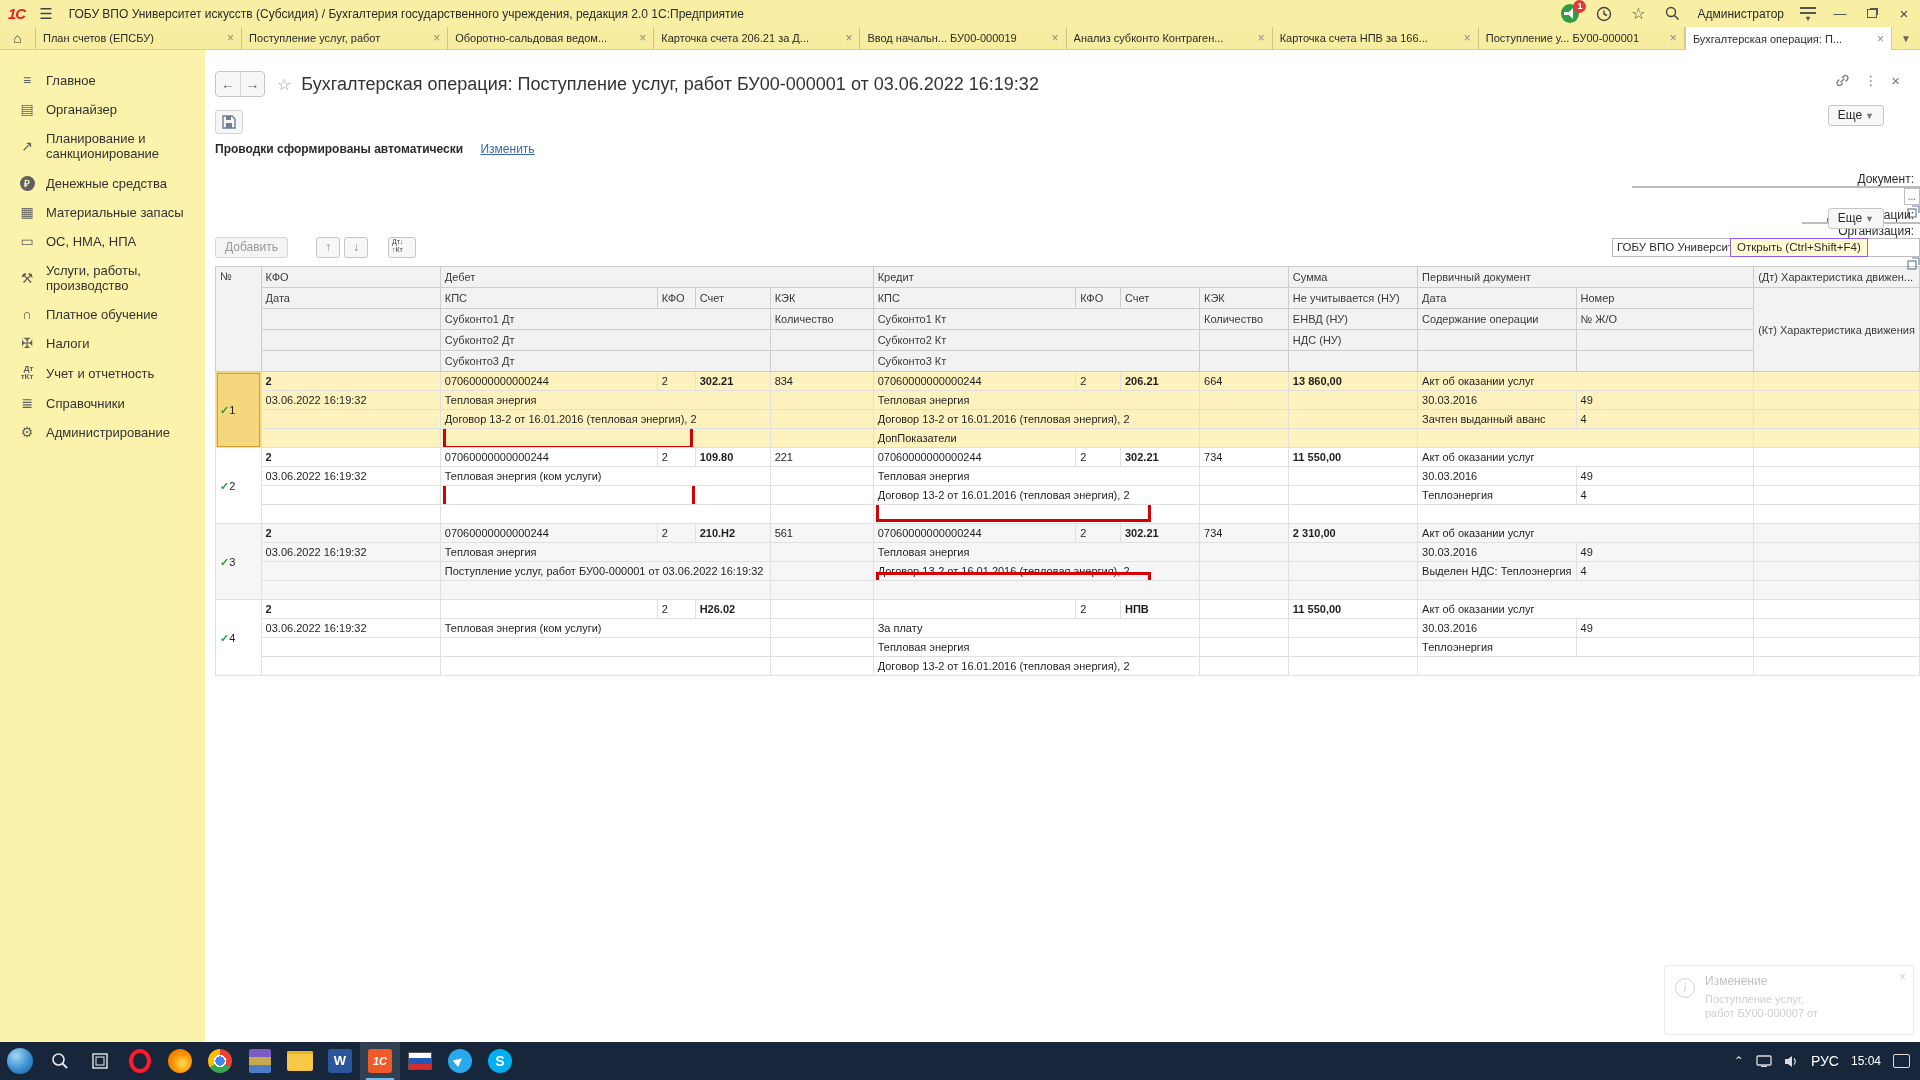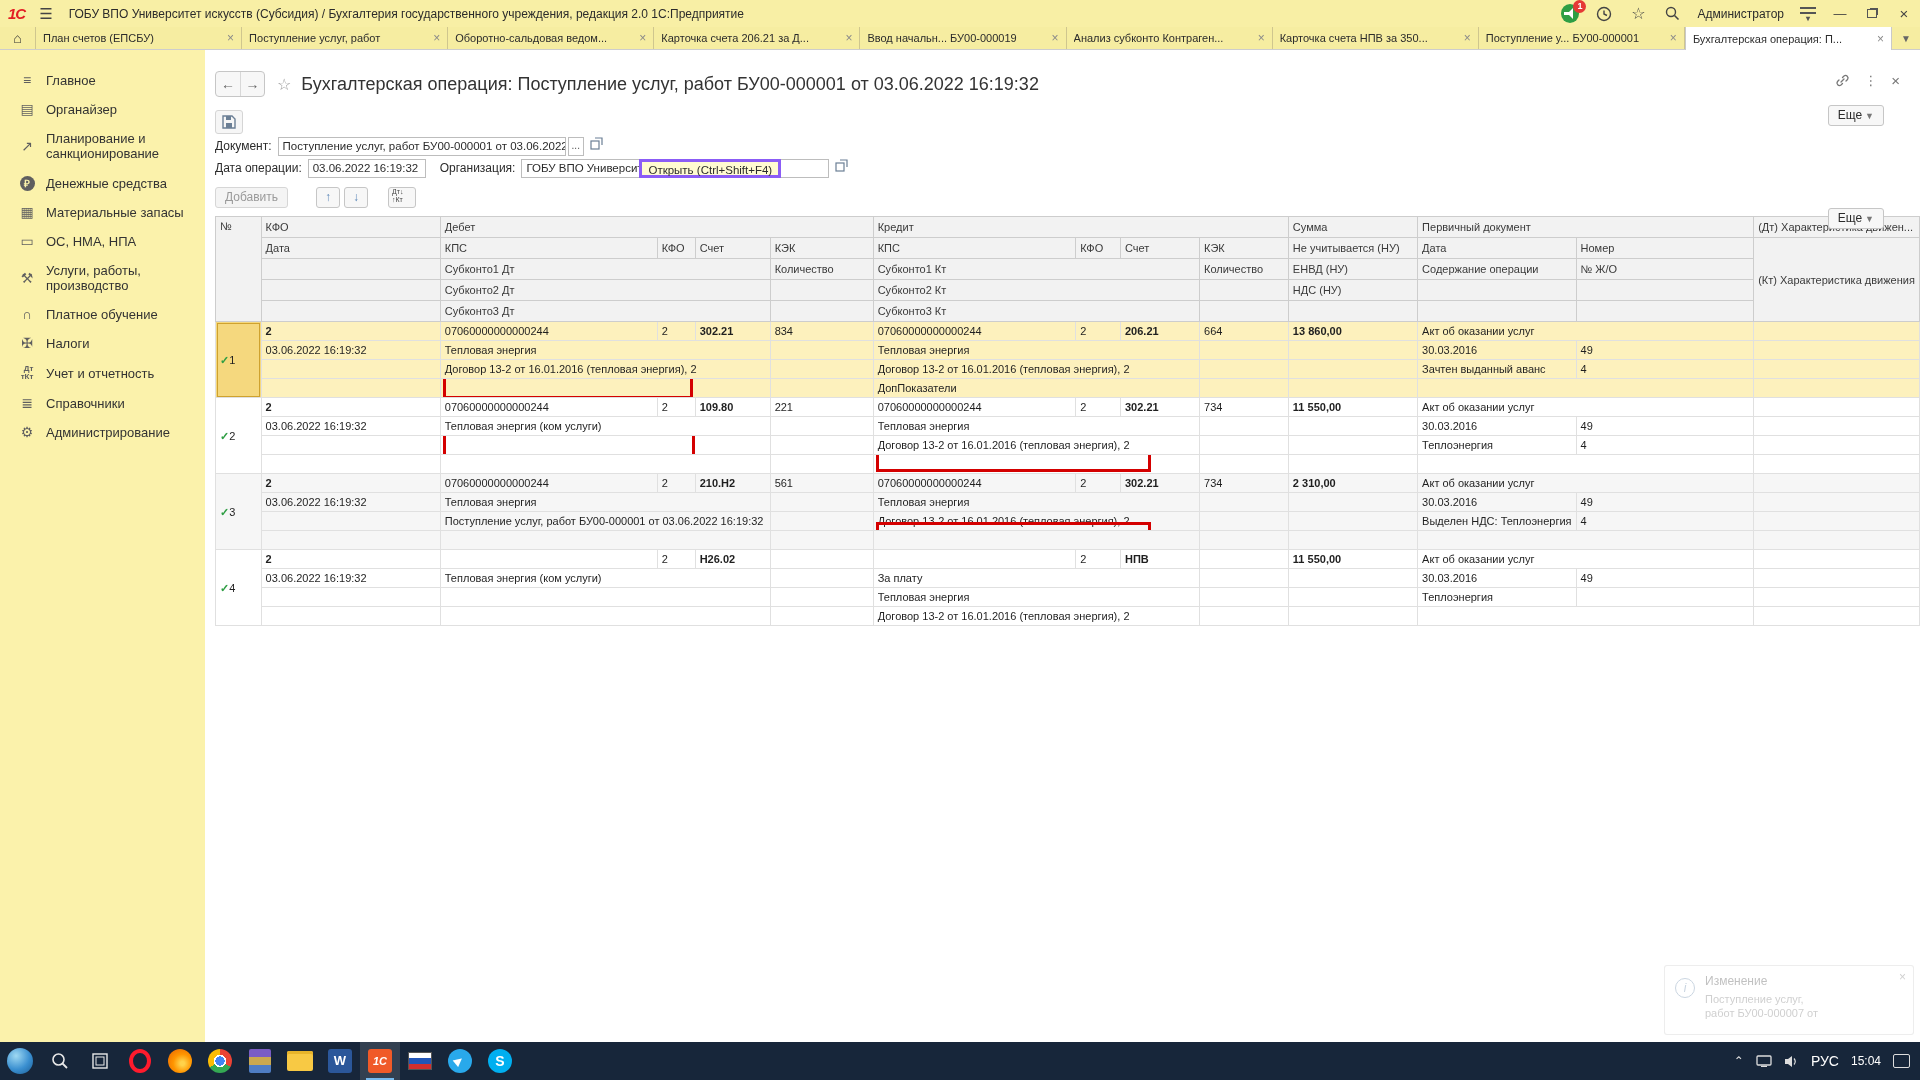--- a/index.html
+++ b/index.html
@@ -47,27 +47,27 @@
   .navbtn + .navbtn { border-left:1px solid #d8d8d8; }
   .star { color:#9a9a9a; font-size:16px; margin:0 10px 0 12px; cursor:pointer; }
   .page-title { font-size:18px; color:#333; white-space:nowrap; }
   .form-winbtns { position:absolute; top:22px; right:20px; display:flex; gap:14px; align-items:center; }
   .fwb { color:#777; cursor:pointer; font-size:13px; }
   .saverow { margin:12px 0 0 10px; }
   .savebtn { width:28px; height:24px; border:1px solid #d5d5d5; border-radius:3px; background:#f6f6f6; display:flex; align-items:center; justify-content:center; cursor:pointer; }
   .statusrow { margin:8px 0 0 10px; font-size:12px; }
   .status-b { font-weight:bold; color:#2b2b2b; }
   .linkchg { color:#3b66b0; text-decoration:underline; margin-left:14px; cursor:pointer; }
-  .formrow { margin:2px 0 0 10px; display:flex; align-items:center; height:20px; }
+  .formrow { margin:16px 0 0 10px; display:flex; align-items:flex-end; height:20px;flex-direction:column; }
   .flabel { color:#2b2b2b; margin-right:6px; }
   .fld { border:1px solid #bdbdbd; background:#fff; height:19px; line-height:17px; padding:0 4px; font-size:11.5px; color:#2b2b2b; white-space:nowrap; overflow:hidden; }
   .btn-dots { border:1px solid #bdbdbd; height:19px; line-height:15px; padding:0 3px; margin-left:2px; font-size:10px; color:#555; cursor:pointer; background:#fff; }
   .btn-open { border:none; margin-left:6px; cursor:pointer; background:transparent; height:19px; }
   .orgwrap { position:relative; display:flex; }
-  .tooltip { position:absolute; left:118px; top:0px; height:19px; line-height:17px; background:#fffbd1; border:3px solid #8b5cf6; padding:0 6px; font-size:11.5px; color:#2b2b2b; white-space:nowrap; z-index:4; }
+  .tooltip { position:absolute; left:118px; top:0px; height:19px; line-height:17px; background:#fffbd1; border:1px solid #8b5cf6; padding:0 6px; font-size:11.5px; color:#2b2b2b; white-space:nowrap; z-index:4; }
   .toolrow { margin:8px 0 0 10px; display:flex; align-items:center; height:22px; }
   .btn { border:1px solid #c6c6c6; border-radius:3px; background:#f7f7f7; height:21px; line-height:19px; padding:0 9px; font-size:12px; cursor:pointer; }
   .btn.disabled { color:#9a9a9a; background:#f4f4f4; border-color:#d6d6d6; cursor:default; }
   .arrbtn { width:24px; text-align:center; padding:0; color:#5b87b8; font-weight:bold; }
   .dtktbtn { width:28px; padding:0; font-size:7px; line-height:8px; text-align:left; padding-left:3px; color:#444; }
   .more-top { position:absolute; top:55px; right:36px; }
   .more-tbl { position:absolute; top:158px; right:36px; }
   .btn .carat { color:#777; font-size:9px; margin-left:3px; }
 
   
@@ -186,21 +186,21 @@
   </div>
   <div class="tab">
     <span class="tab-label">Ввод начальн...  БУ00-000019</span>
     <span class="tab-close">×</span>
   </div>
   <div class="tab">
     <span class="tab-label">Анализ субконто Контраген...</span>
     <span class="tab-close">×</span>
   </div>
   <div class="tab">
-    <span class="tab-label">Карточка счета НПВ за 350...</span>
+    <span class="tab-label">Карточка счета НПВ за 166...</span>
     <span class="tab-close">×</span>
   </div>
   <div class="tab">
     <span class="tab-label">Поступление у...  БУ00-000001</span>
     <span class="tab-close">×</span>
   </div>
   <div class="tab active">
     <span class="tab-label">Бухгалтерская операция: П...</span>
     <span class="tab-close">×</span>
   </div>
@@ -282,20 +282,24 @@
   <div class="saverow">
     <span class="savebtn">
       <svg width="14" height="14" viewBox="0 0 14 14">
           <path d="M1 1 H10 L13 4 V13 H1 Z" fill="none" stroke="#6b7f95" stroke-width="1.4"></path>
           <rect x="4" y="8" width="6" height="5" fill="#6b7f95"></rect>
           <rect x="4" y="1" width="5" height="4" fill="#6b7f95"></rect>
         </svg>
     </span>
   </div>
 
+  <div class="statusrow">
+    <span class="status-b">Проводки сформированы автоматически</span>
+    <span class="linkchg">Изменить</span>
+  </div>
 
   <div class="formrow">
     <span class="flabel">Документ:</span>
     <span class="fld" style="width:288px;">Поступление услуг, работ БУ00-000001 от 03.06.2022 1</span>
     <span class="btn-dots">...</span>
     <span class="btn-open">
       <svg width="13" height="13" viewBox="0 0 13 13">
           <rect x="1" y="4" width="8" height="8" fill="none" stroke="#6b7f95" stroke-width="1.2"></rect>
           <path d="M5 1 H12 V8" fill="none" stroke="#6b7f95" stroke-width="1.2"></path>
         </svg>

